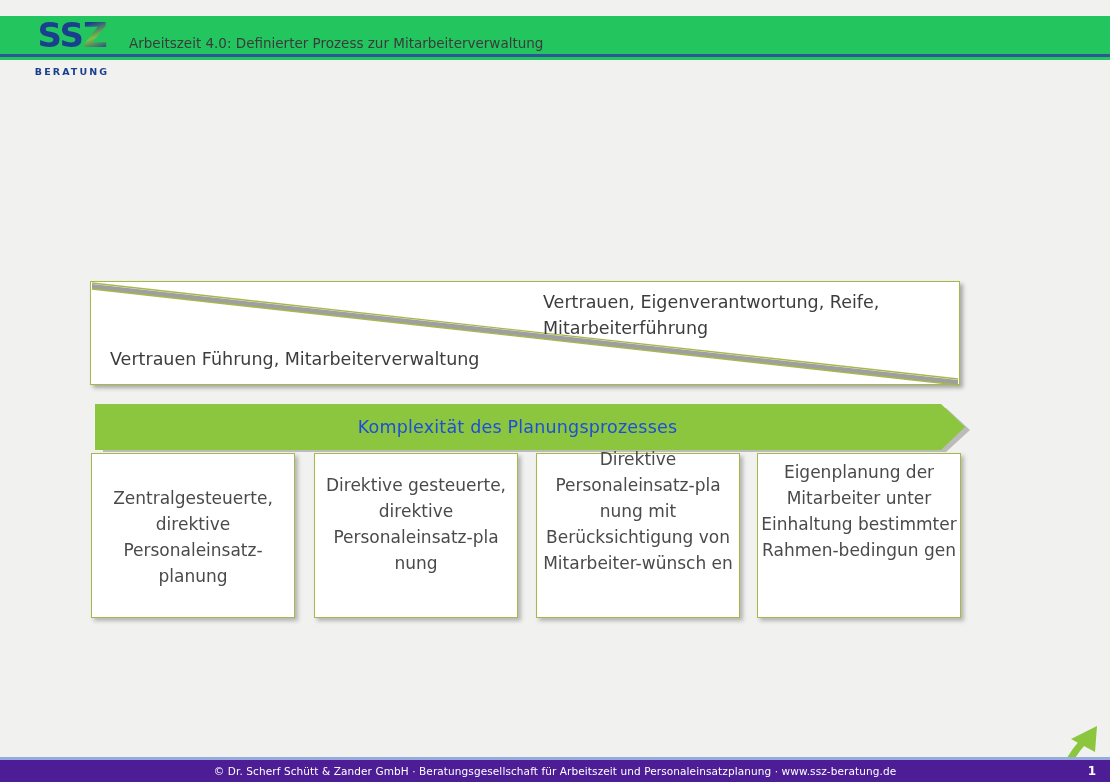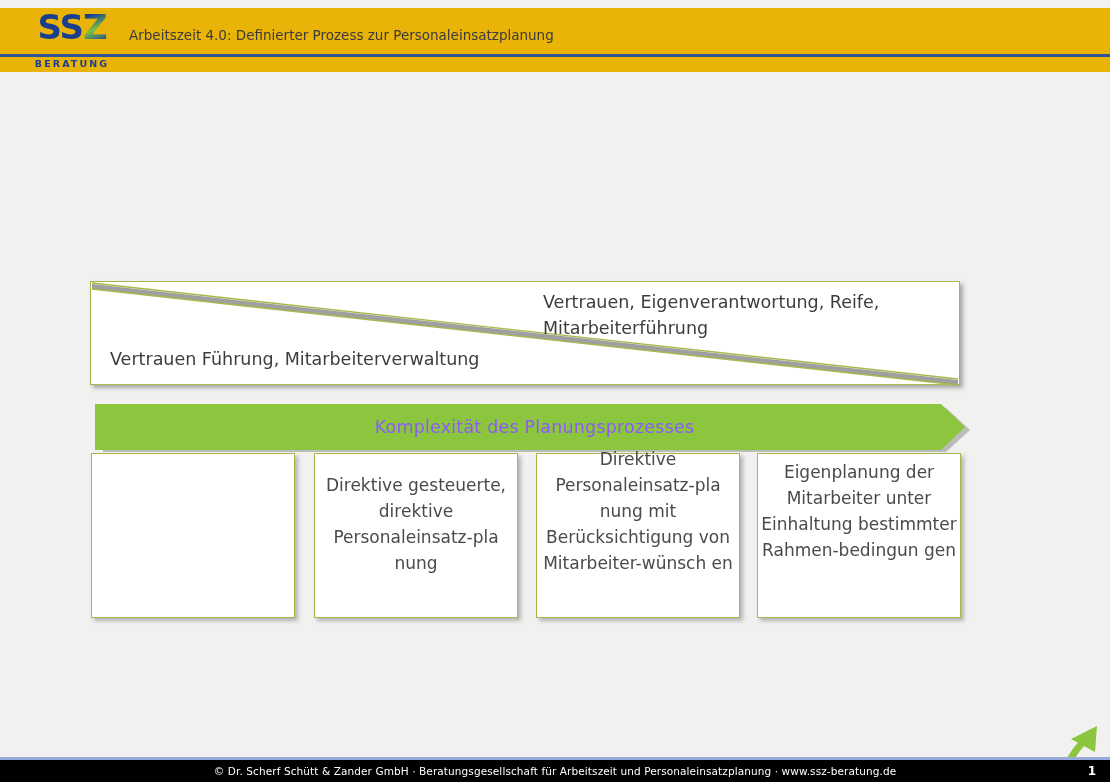--- a/index.html
+++ b/index.html
@@ -11,24 +11,24 @@
     height: 782px;
     background: #f1f1ef;
     font-family: "DejaVu Sans", sans-serif;
     overflow: hidden;
     position: relative;
   }
 
   
   #header {
     position: absolute;
-    left: 0; top: 8px;
-    width: 1110px;
-    height: 64px;
-    background: #eab308;
+    left: 0; top: 16px;
+    width: 1110px;
+    height: 44px;
+    background: #22c55e;
   }
   #header-rule {
     position: absolute;
     left: 0; top: 54px;
     width: 1110px;
     height: 3px;
     background: #2f5597;
   }
   #logo {
     position: absolute;
@@ -126,24 +126,23 @@
     display: block;
   }
   #arrow-label {
     position: absolute;
     left: 0; top: 0;
     width: 845px;
     height: 50px;
     display: flex;
     align-items: center;
     justify-content: center;
-    color: #8b5cf6;
+    color: #1d4ed8;
     font-size: 17.5px;
     letter-spacing: 0.2px;
-    margin-left: 17px;
   }
 
   
   .opt-box {
     position: absolute;
     top: 396px;
     width: 204px;
     height: 165px;
     background: #ffffff;
     border: 1px solid #a7b84a;
@@ -186,21 +185,21 @@
     left: 0; top: 757px;
     width: 1110px;
     height: 3px;
     background: #96aadb;
   }
   #footer {
     position: absolute;
     left: 0; top: 760px;
     width: 1110px;
     height: 22px;
-    background: #000000;
+    background: #4c1d95;
   }
   #footer-text {
     position: absolute;
     left: 0; top: 0;
     width: 1110px;
     height: 22px;
     display: flex;
     align-items: center;
     justify-content: center;
     color: #ffffff;
@@ -219,21 +218,21 @@
   }
 </style>
 </head>
 <body>
 
 <div id="header">
   <div id="logo">
     <span id="logo-mark">SS<span class="accent">Z</span></span>
     <span id="logo-sub">BERATUNG</span>
   </div>
-  <div id="header-title">Arbeitszeit 4.0: Definierter Prozess zur Personaleinsatzplanung</div>
+  <div id="header-title">Arbeitszeit 4.0: Definierter Prozess zur Mitarbeiterverwaltung</div>
 </div>
 <div id="header-rule"></div>
 
 <div id="slide">
 
   <div id="split-panel"></div>
   <svg id="split-line" viewBox="0 0 872 106" width="872" height="106">
     <polygon points="2,3 868,99 868,104 2,8" fill="#8e8e8e" opacity="0.85"></polygon>
     <line x1="2" y1="2" x2="868" y2="98" stroke="#a7b84a" stroke-width="1.4"></line>
     <line x1="2" y1="8" x2="868" y2="104" stroke="#a7b84a" stroke-width="1.4"></line>
@@ -247,20 +246,21 @@
       <polygon points="0,2 846,2 870,25 846,48 0,48" fill="#8cc63f"></polygon>
     </svg>
     <div id="arrow-label">Komplexität des Planungsprozesses</div>
   </div>
 
   <div class="opt-box" id="opt-box-0"></div>
   <div class="opt-box" id="opt-box-1"></div>
   <div class="opt-box" id="opt-box-2"></div>
   <div class="opt-box" id="opt-box-3"></div>
 
+  <div class="opt-text" id="opt-text-0">Zentralgesteuerte, direktive Personaleinsatz-planung</div>
   <div class="opt-text" id="opt-text-1">Direktive gesteuerte, direktive Personaleinsatz-pla nung</div>
   <div class="opt-text" id="opt-text-2">Direktive Personaleinsatz-pla nung mit Berücksichtigung von Mitarbeiter-wünsch en</div>
   <div class="opt-text" id="opt-text-3">Eigenplanung der Mitarbeiter unter Einhaltung bestimmter Rahmen-bedingun gen</div>
 
   <svg id="swoosh" viewBox="0 0 62 105" width="62" height="105">
     <path d="M10,103 C14,70 24,45 44,26" stroke="#8cc63f" stroke-width="7" fill="none" stroke-linecap="round"></path>
     <polygon points="54,14 52,40 28,27" fill="#8cc63f"></polygon>
   </svg>
 </div>
 

